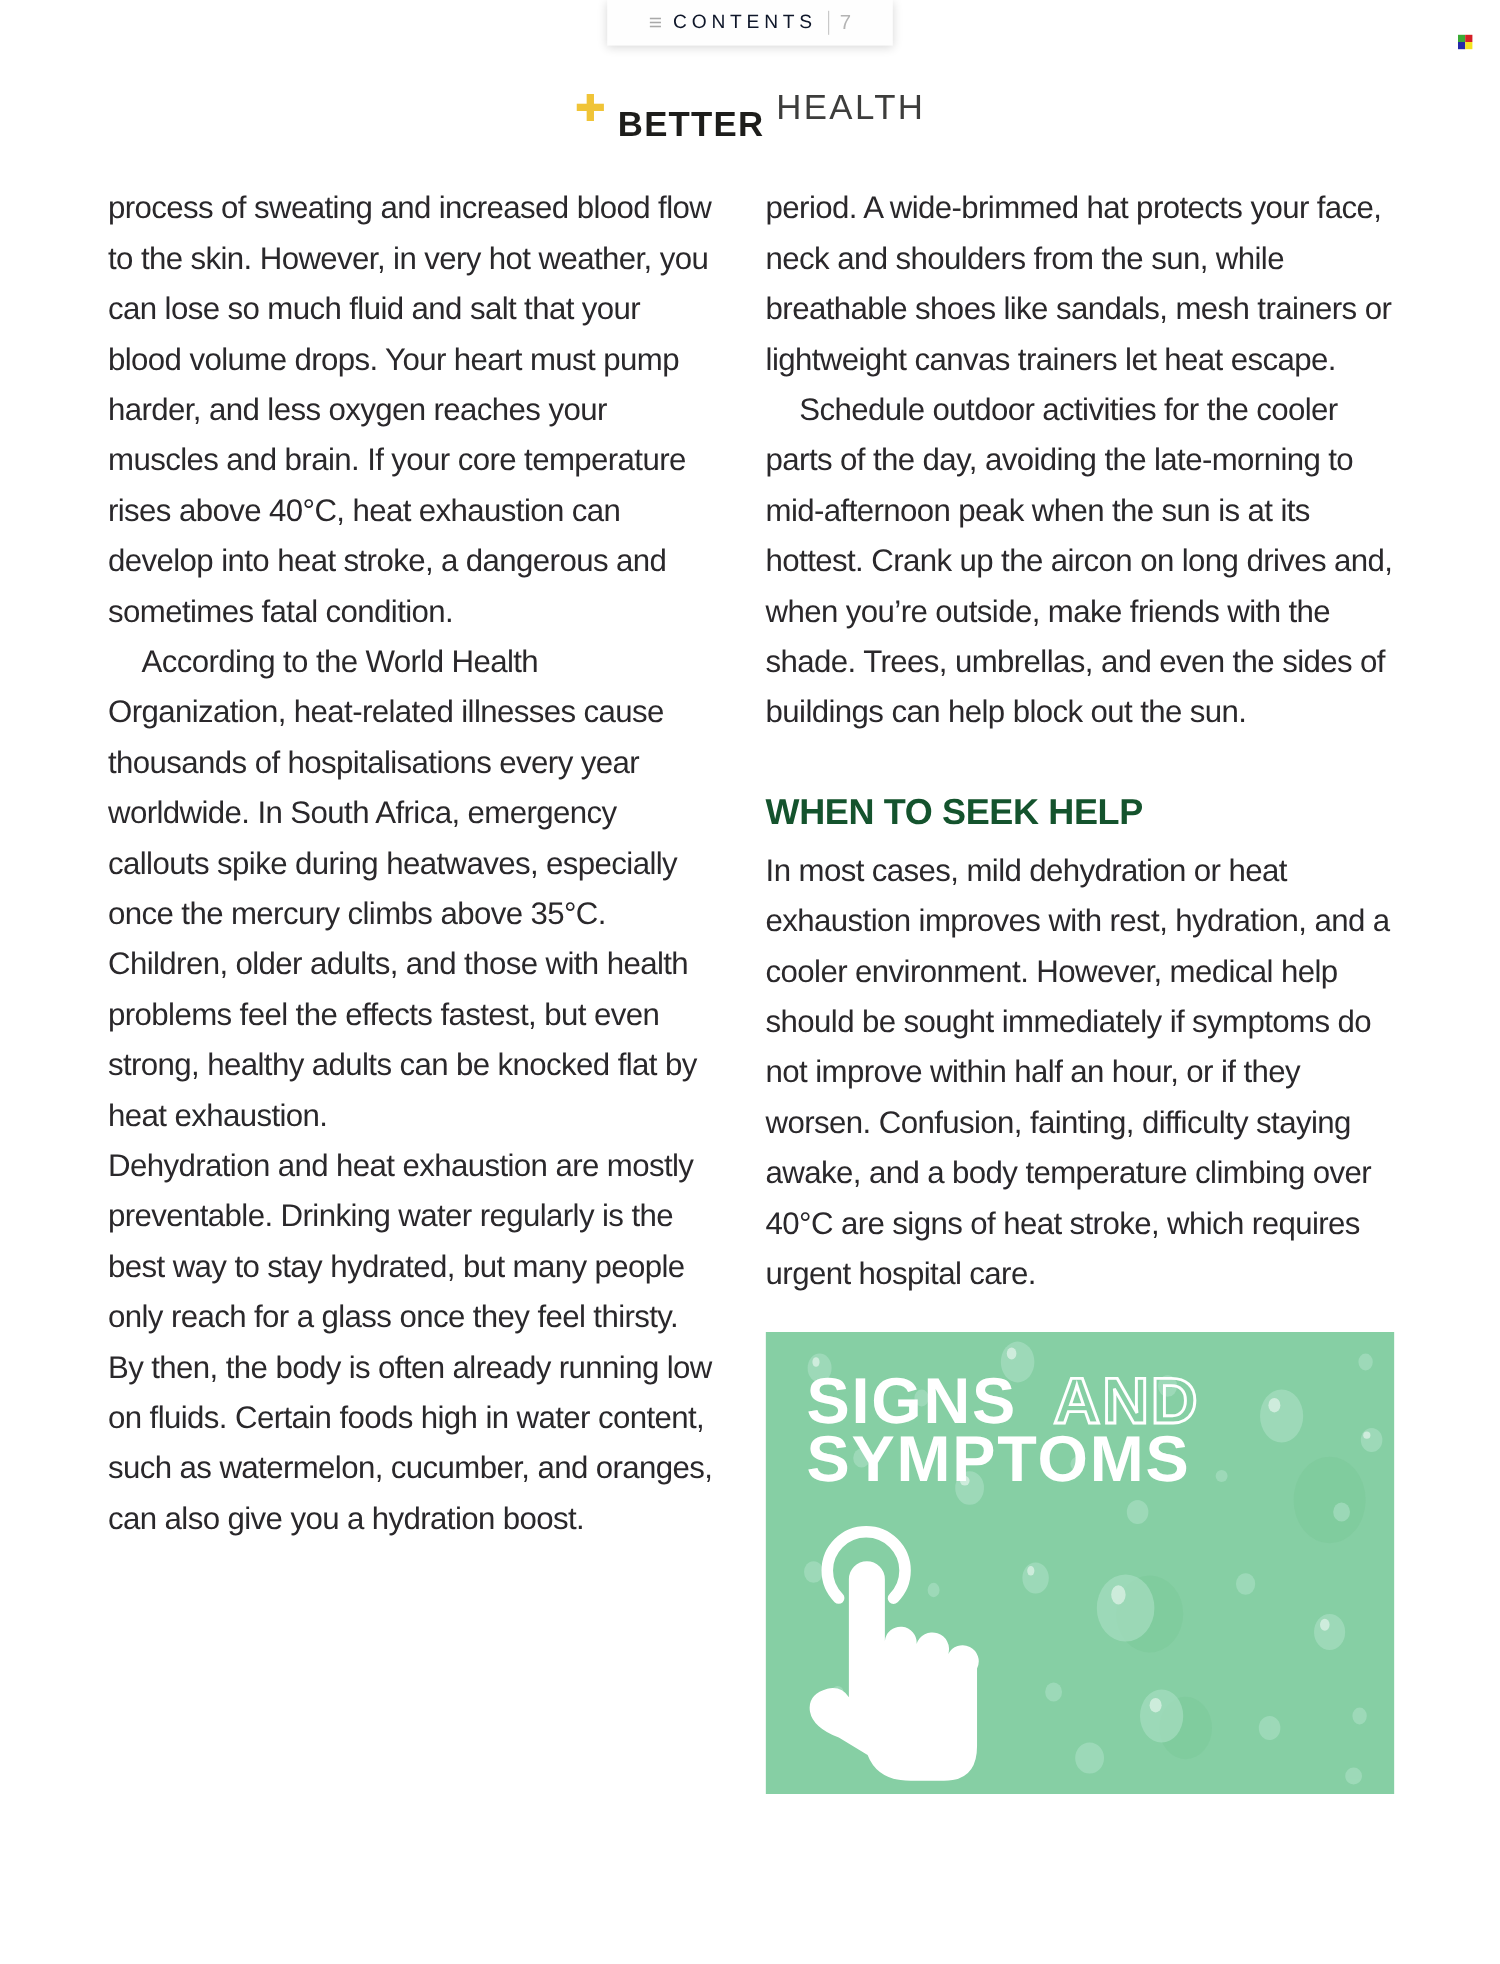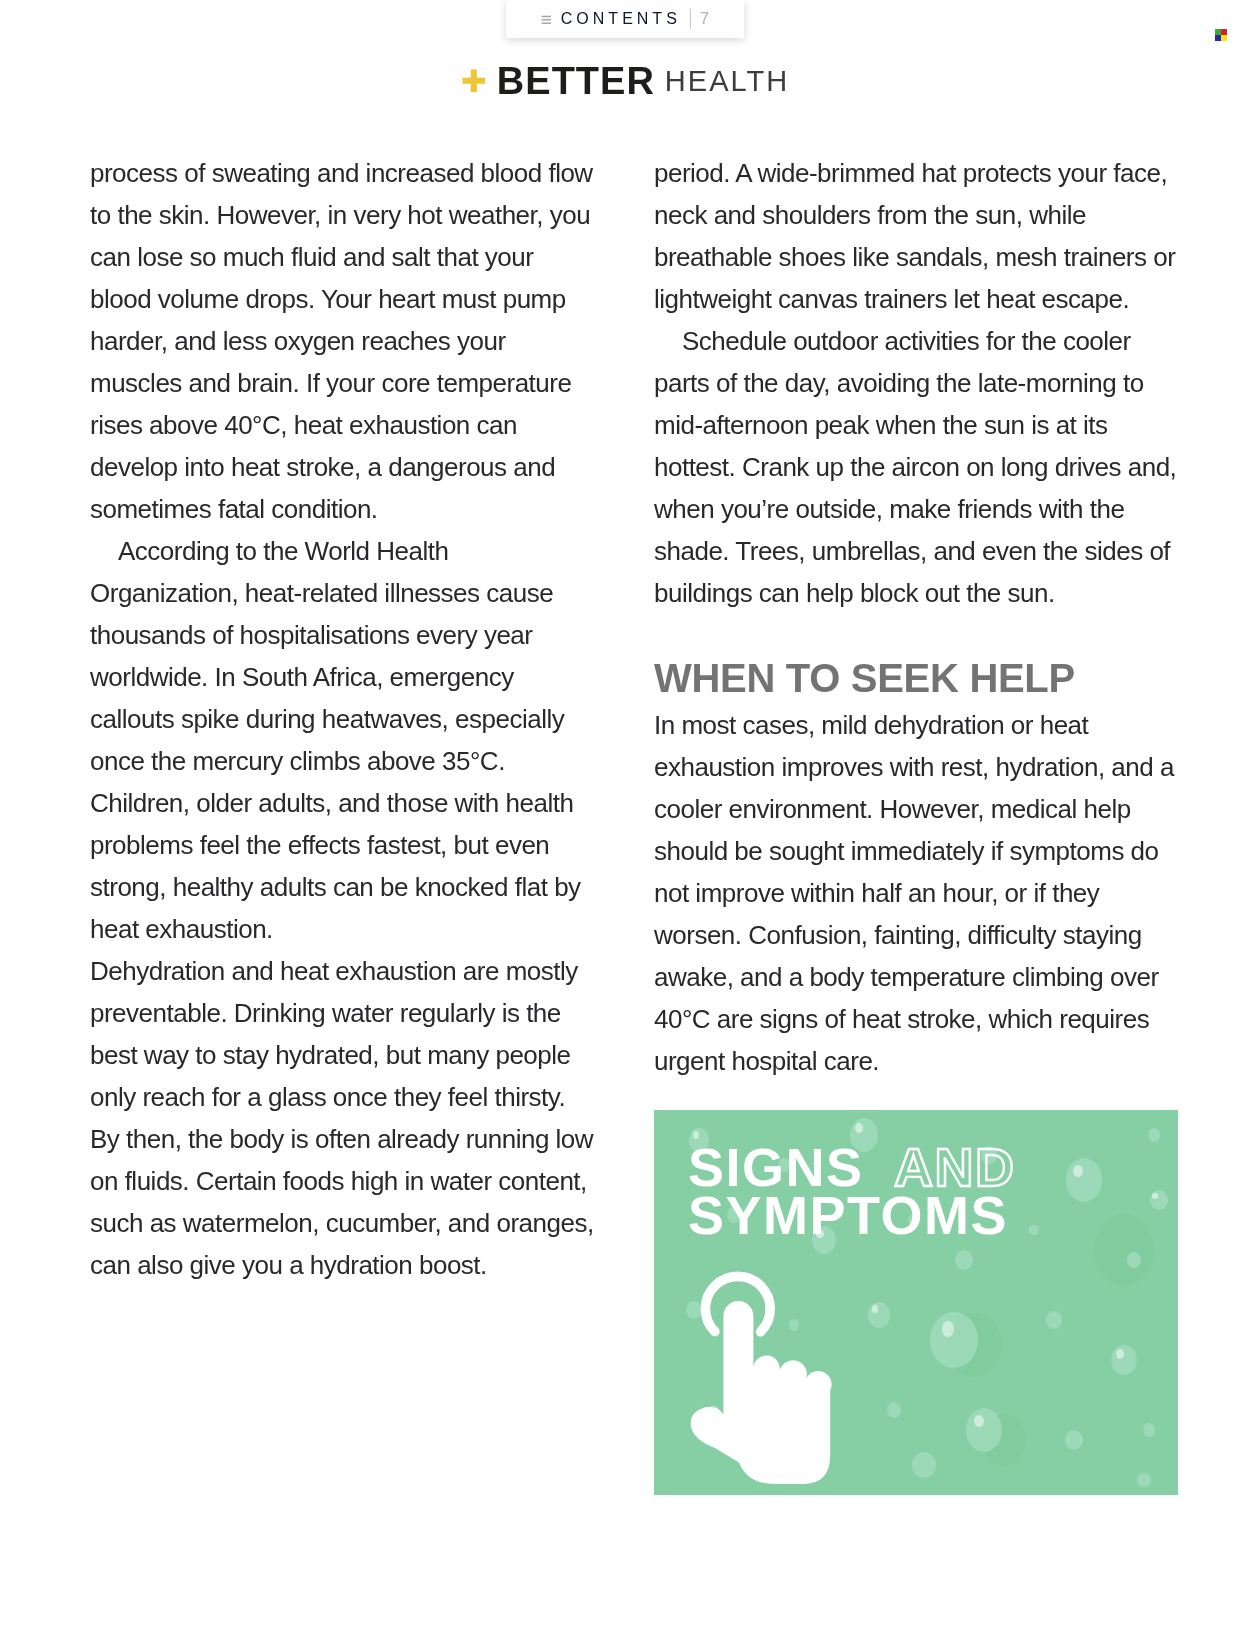--- a/index.html
+++ b/index.html
@@ -30,38 +30,38 @@
   .swatch i { display: block; }
   .swatch .c1 { background: #3aaa35; } .swatch .c2 { background: #d42027; }
   .swatch .c3 { background: #2529a8; } .swatch .c4 { background: #f4e41f; }
 
   
   .brand {
     position: absolute; top: 60px; left: 0; width: 100%;
     display: flex; align-items: center; justify-content: center; gap: 10px;
   }
   .brand .plus { color: #f0c437; font-size: 31px; line-height: 1; }
-  .brand .b-bold { font-size: 38px; font-weight: 700; letter-spacing: 1px; color: #1d1d1b; }
+  .brand .b-bold { font-size: 29px; font-weight: 700; letter-spacing: 1px; color: #1d1d1b; margin-top: 28px; }
   .brand .b-light { font-size: 29px; font-weight: 400; letter-spacing: 2px; color: #3d3d3c; }
 
   
   .columns {
     position: absolute; top: 152px; left: 90px;
-    display: flex; gap: 58px; align-items: flex-start;
+    display: flex; gap: 42px; align-items: flex-start;
   }
   .col-left  { width: 506px; }
   .col-right { width: 524px; }
   .col p {
     margin: 0; font-size: 26px; line-height: 42px; letter-spacing: -0.5px;
     color: #2a282b; text-align: left;
   }
   .col p.indent { text-indent: 28px; }
   .col h2 {
-    margin: 46px 0 8px 0; font-size: 40px; line-height: 36px;
-    font-weight: 700; letter-spacing: -0.3px; color: #737373;
+    margin: 46px 0 8px 0; font-size: 30px; line-height: 36px;
+    font-weight: 700; letter-spacing: -0.3px; color: #14532d;
   }
 
   
   .card { margin-top: 28px; width: 574px; height: 385px; position: relative; cursor: pointer; }
   .card svg { display: block; }
 </style>
 </head>
 <body>
 
 <div class="contents-tab">

